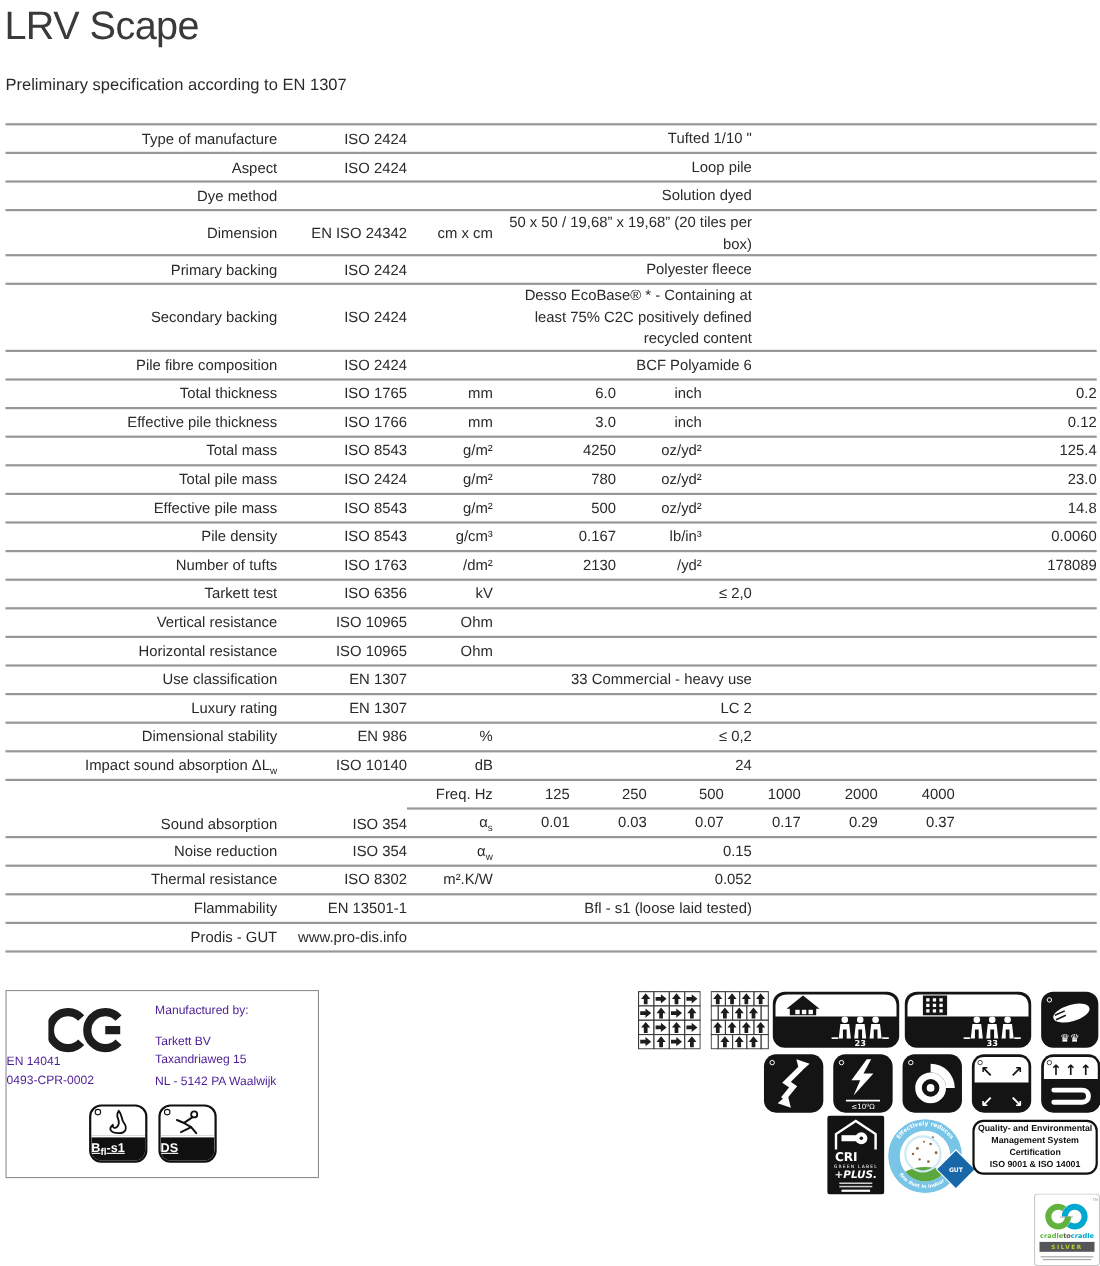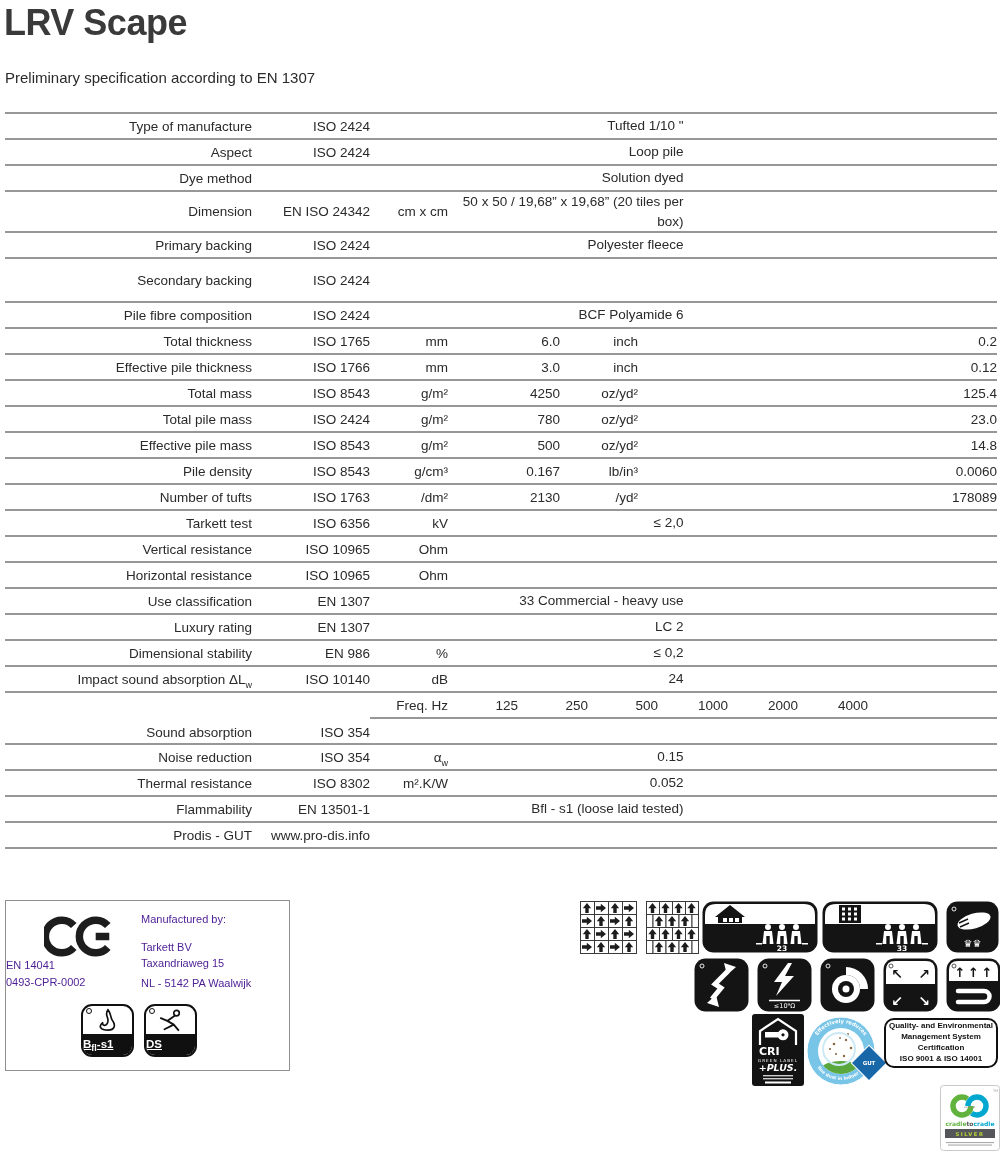--- a/index.html
+++ b/index.html
@@ -1,19 +1,19 @@
 <!DOCTYPE html>
 <html><head>
 <meta charset="utf-8">
 <style>
   html,body{margin:0;padding:0;background:#fff;}
   .page{position:relative;width:1000px;height:1151px;background:#fff;overflow:hidden;
         font-family:"Liberation Sans",sans-serif;color:#2a2a2a;}
   .abs{position:absolute;}
-  .title{position:absolute;left:4px;top:2px;font-size:36px;font-weight:700;color:#3a3a3a;letter-spacing:-0.5px;}
+  .title{position:absolute;left:4px;top:2px;font-size:36px;font-weight:400;color:#3a3a3a;letter-spacing:-0.5px;}
   .subtitle{position:absolute;left:5px;top:69px;font-size:15px;color:#2a2a2a;}
 
   
   .spec-table{position:absolute;left:5px;top:112px;width:992px;border-top:2px solid #979797;font-size:13.5px;text-align:right;}
   .trow{display:flex;align-items:center;min-height:24px;border-bottom:2px solid #979797;}
   .trow.tall{min-height:42px;}
   .trow.freq{align-items:stretch;min-height:50px;}
   .trow.freq .c-label,.trow.freq .c-std{align-self:center;margin-top:29px;}
   .cell{flex:none;white-space:nowrap;}
   .c-label{width:244px;padding-left:3px;}
@@ -90,20 +90,21 @@
         <div class="cell c-std"><span>ISO 2424</span></div>
         <div class="cell c-unit"><span></span></div>
         <div class="cell c-val wide"><span>Polyester fleece</span></div>
         <div class="cell c-unit2"><span></span></div>
         <div class="cell c-val2"><span></span></div>
       </div>
       <div class="trow tall">
         <div class="cell c-label"><span>Secondary backing</span></div>
         <div class="cell c-std"><span>ISO 2424</span></div>
         <div class="cell c-unit"><span></span></div>
+        <div class="cell c-val wide"><span>Desso EcoBase® * - Containing at least 75% C2C positively defined recycled content</span></div>
         <div class="cell c-unit2"><span></span></div>
         <div class="cell c-val2"><span></span></div>
       </div>
       <div class="trow">
         <div class="cell c-label"><span>Pile fibre composition</span></div>
         <div class="cell c-std"><span>ISO 2424</span></div>
         <div class="cell c-unit"><span></span></div>
         <div class="cell c-val wide"><span>BCF Polyamide 6</span></div>
         <div class="cell c-unit2"><span></span></div>
         <div class="cell c-val2"><span></span></div>
@@ -224,20 +225,29 @@
         <div class="cell c-std"><span>ISO 354</span></div>
         <div class="freq-block">
           <div class="freq-line">
             <div class="cell c-unit"><span>Freq. Hz</span></div>
             <div class="cell c-freq"><span>125</span></div>
             <div class="cell c-freq"><span>250</span></div>
             <div class="cell c-freq"><span>500</span></div>
             <div class="cell c-freq"><span>1000</span></div>
             <div class="cell c-freq"><span>2000</span></div>
             <div class="cell c-freq"><span>4000</span></div>
+          </div>
+          <div class="freq-line">
+            <div class="cell c-unit"><span>α</span><sub>s</sub></div>
+            <div class="cell c-freq"><span>0.01</span></div>
+            <div class="cell c-freq"><span>0.03</span></div>
+            <div class="cell c-freq"><span>0.07</span></div>
+            <div class="cell c-freq"><span>0.17</span></div>
+            <div class="cell c-freq"><span>0.29</span></div>
+            <div class="cell c-freq"><span>0.37</span></div>
           </div>
         </div>
       </div>
       <div class="trow">
         <div class="cell c-label"><span>Noise reduction</span></div>
         <div class="cell c-std"><span>ISO 354</span></div>
         <div class="cell c-unit"><span>α</span><sub>w</sub></div>
         <div class="cell c-val wide"><span>0.15</span></div>
         <div class="cell c-unit2"><span></span></div>
         <div class="cell c-val2"><span></span></div>

